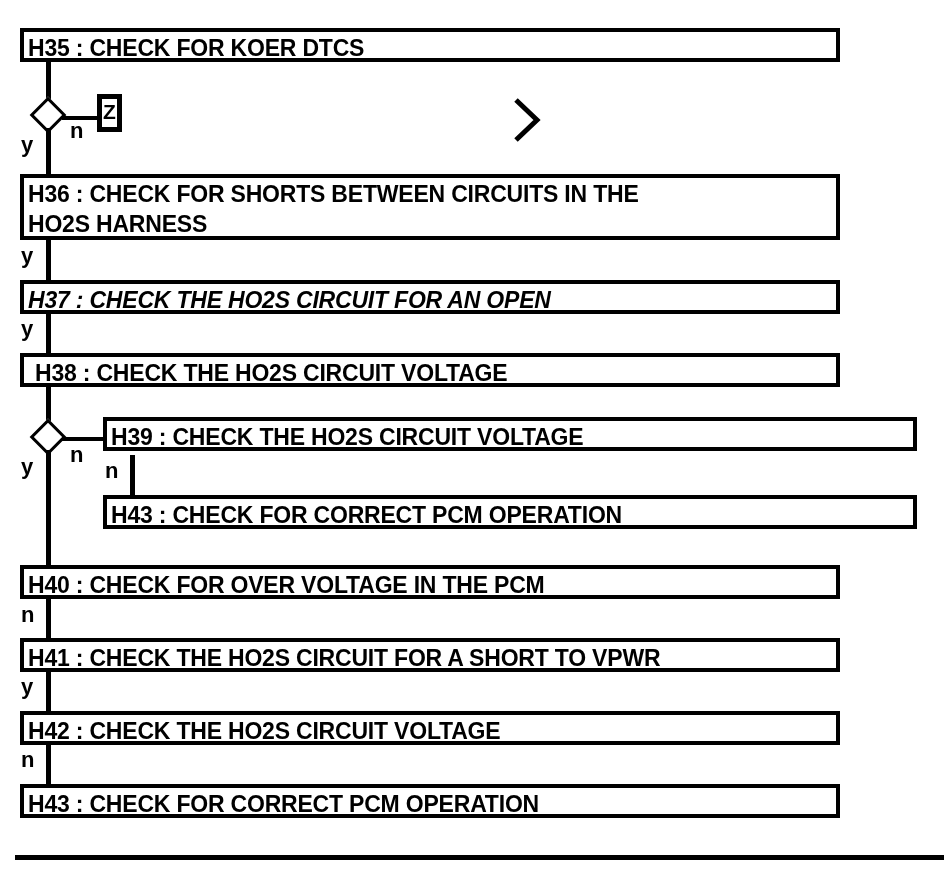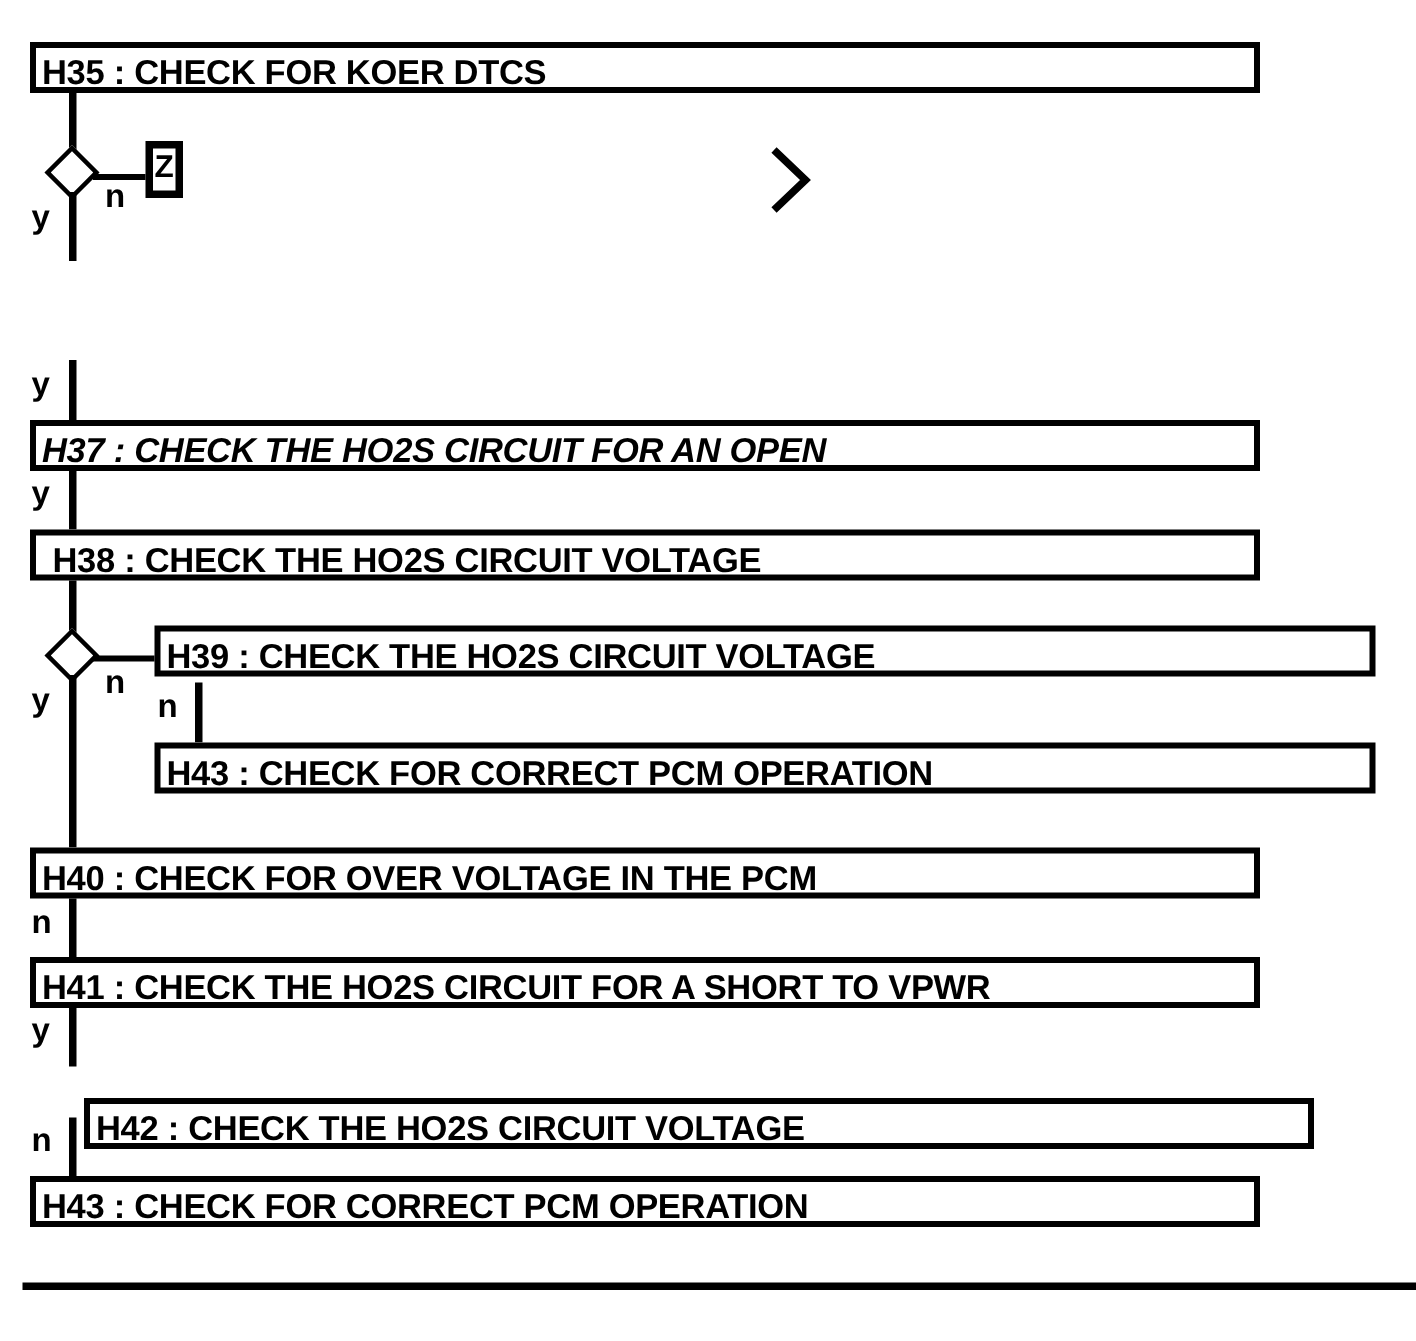--- a/index.html
+++ b/index.html
@@ -123,20 +123,24 @@
   <div class="node-box" style="left:97px; top:94px; width:25px; height:38px;">
     <span class="node-glyph">Z</span>
   </div>
 
   <svg class="chevron" style="left:512px; top:96px;" width="30" height="48" viewBox="0 0 30 48">
     <polyline points="4,4 25,24 4,44" fill="none" stroke="#000000" stroke-width="5"></polyline>
   </svg>
 
   <div class="vline" style="left:46px; top:128px; height:46px;"></div>
 
+  <div class="step-box" style="left:20px; top:174px; width:820px; height:66px;">
+    <span class="step-label">H36 : CHECK FOR SHORTS BETWEEN CIRCUITS IN THE
+HO2S HARNESS</span>
+  </div>
 
   <div class="vline" style="left:46px; top:240px; height:40px;"></div>
   <span class="branch-label" style="left:21px; top:245px;">y</span>
 
   <div class="step-box" style="left:20px; top:280px; width:820px; height:34px;font-style:italic;">
     <span class="step-label">H37 : CHECK THE HO2S CIRCUIT FOR AN OPEN</span>
   </div>
 
   <div class="vline" style="left:46px; top:314px; height:39px;"></div>
   <span class="branch-label" style="left:21px; top:318px;">y</span>
@@ -147,21 +151,21 @@
 
   <div class="vline" style="left:46px; top:387px; height:37px;"></div>
 
   <div class="diamond" style="left:35px; top:424px;"></div>
 
   <div class="hline" style="left:62px; top:437px; width:43px;"></div>
 
   <span class="branch-label" style="left:21px; top:456px;">y</span>
   <span class="branch-label" style="left:70px; top:444px;">n</span>
 
-  <div class="step-box" style="left:103px; top:417px; width:814px; height:34px;">
+  <div class="step-box" style="left:103px; top:417px; width:814px; height:34px;text-decoration:underline;">
     <span class="step-label">H39 : CHECK THE HO2S CIRCUIT VOLTAGE</span>
   </div>
 
   <div class="vline" style="left:130px; top:455px; height:40px;"></div>
   <span class="branch-label" style="left:105px; top:460px;">n</span>
 
   <div class="step-box" style="left:103px; top:495px; width:814px; height:34px;">
     <span class="step-label">H43 : CHECK FOR CORRECT PCM OPERATION</span>
   </div>
 
@@ -174,21 +178,21 @@
   <div class="vline" style="left:46px; top:599px; height:39px;"></div>
   <span class="branch-label" style="left:21px; top:604px;">n</span>
 
   <div class="step-box" style="left:20px; top:638px; width:820px; height:34px;">
     <span class="step-label">H41 : CHECK THE HO2S CIRCUIT FOR A SHORT TO VPWR</span>
   </div>
 
   <div class="vline" style="left:46px; top:672px; height:39px;"></div>
   <span class="branch-label" style="left:21px; top:676px;">y</span>
 
-  <div class="step-box" style="left:20px; top:732px; width:820px; height:34px;margin-left:36px;">
+  <div class="step-box" style="left:20px; top:711px; width:820px; height:34px;">
     <span class="step-label">H42 : CHECK THE HO2S CIRCUIT VOLTAGE</span>
   </div>
 
   <div class="vline" style="left:46px; top:745px; height:39px;"></div>
   <span class="branch-label" style="left:21px; top:749px;">n</span>
 
   <div class="step-box" style="left:20px; top:784px; width:820px; height:34px;">
     <span class="step-label">H43 : CHECK FOR CORRECT PCM OPERATION</span>
   </div>
 

